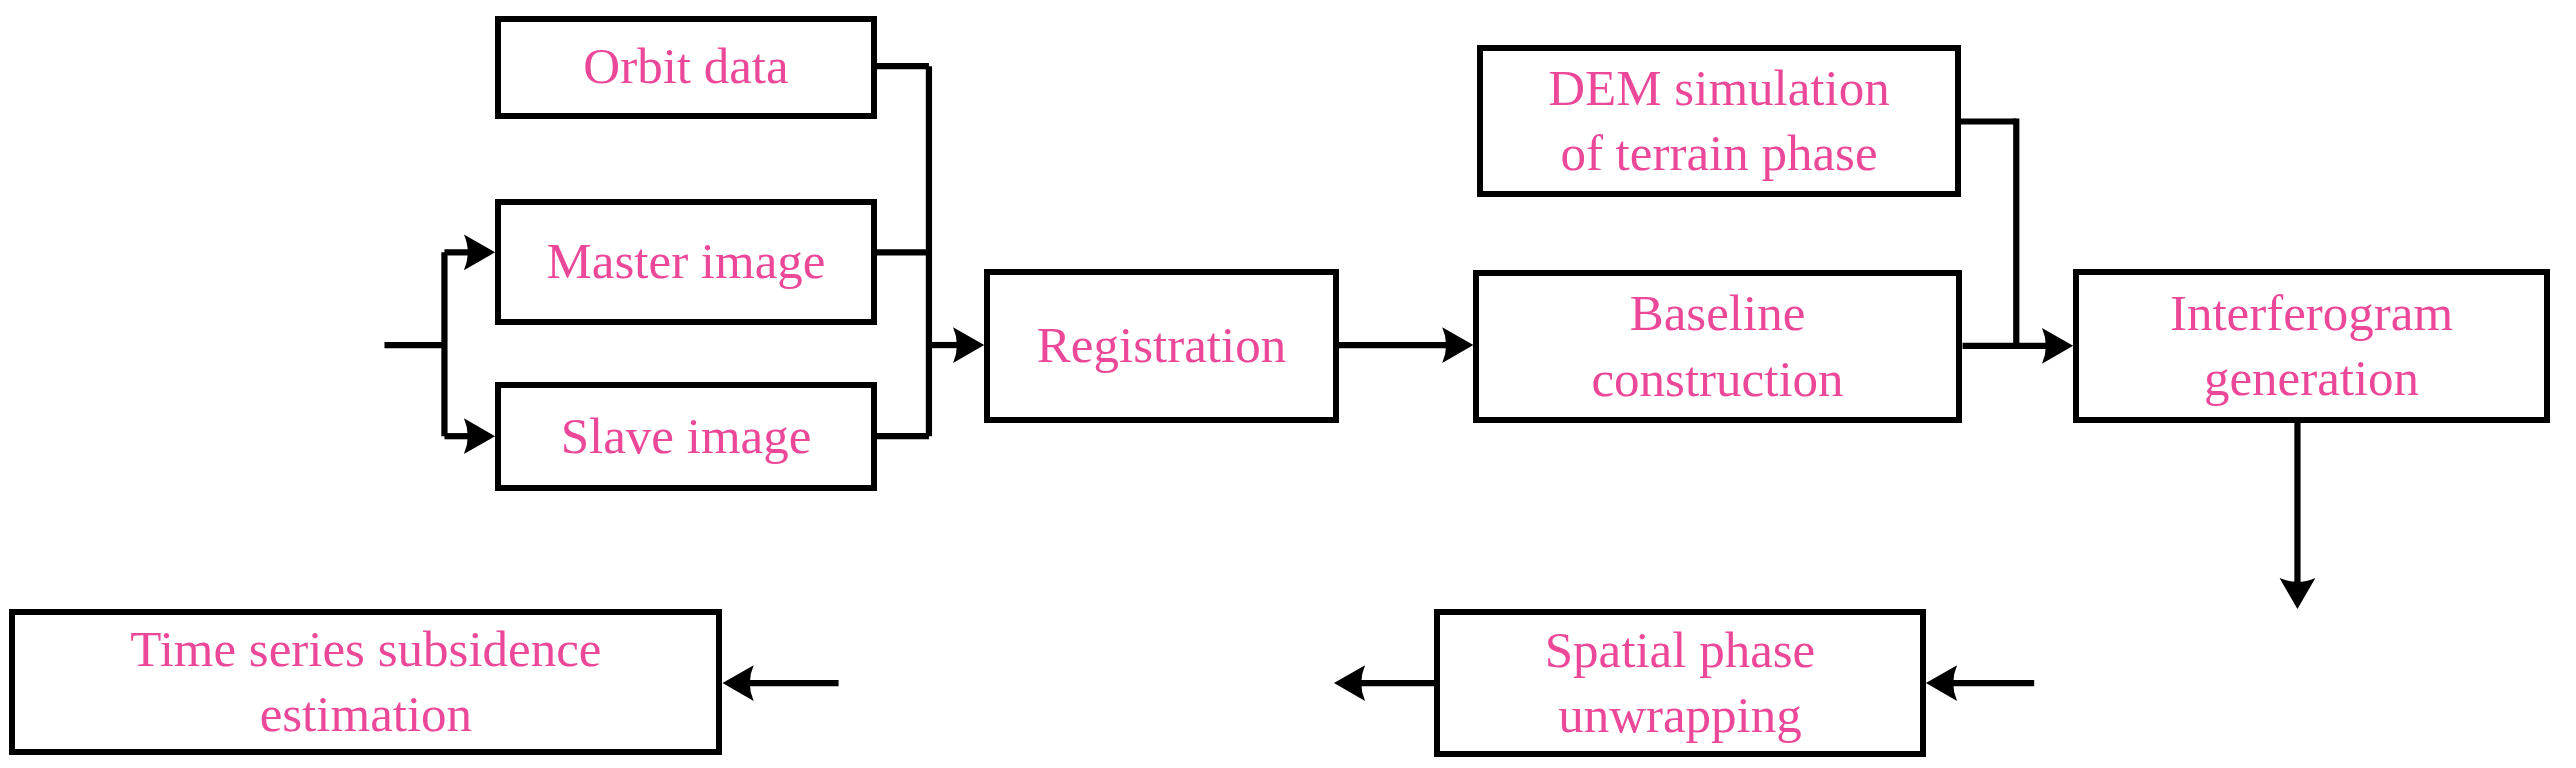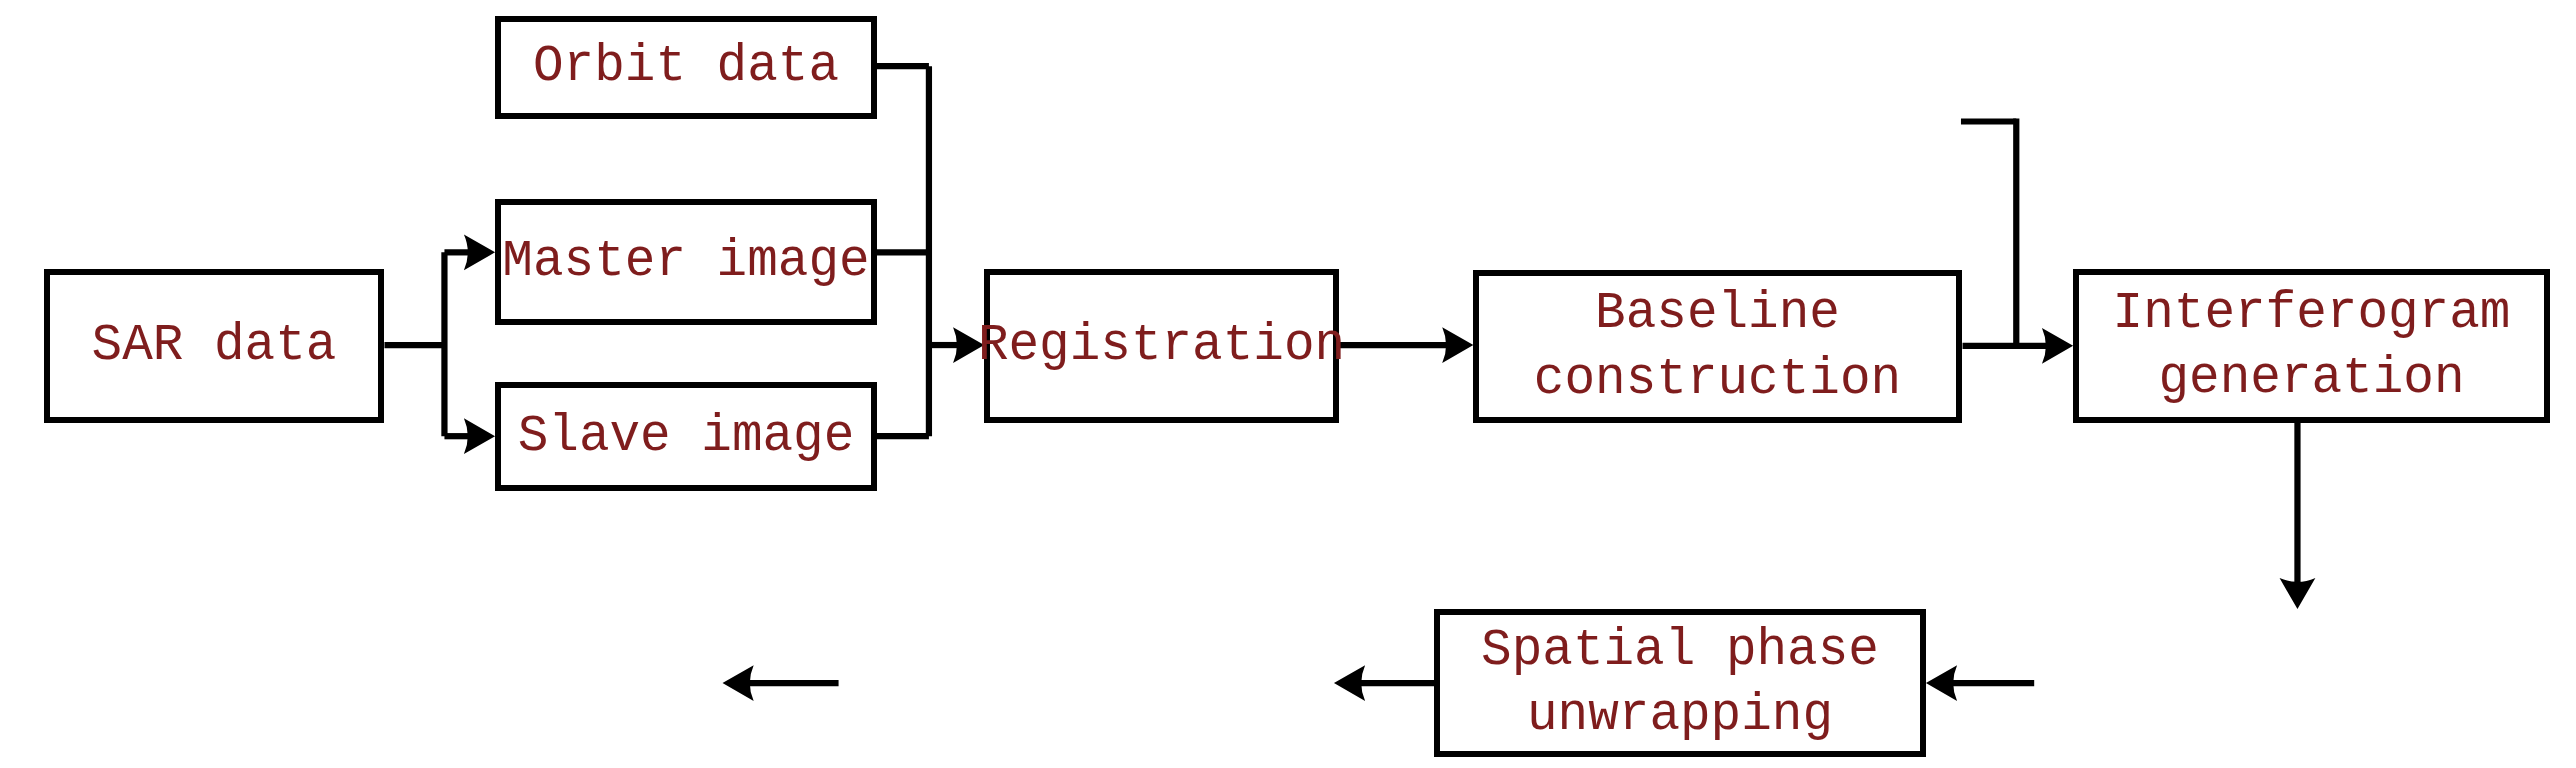--- a/index.html
+++ b/index.html
@@ -23,29 +23,28 @@
   }
   .connectors path.head {
     stroke: none;
     fill: #000000;
   }
   .node {
     position: absolute;
     box-sizing: border-box;
     background: #ffffff;
     border: 6.2px solid #000000;
-    color: #7f1d1d;
+    color: #ec4899;
     display: flex;
     align-items: center;
     justify-content: center;
     text-align: center;
     font-size: 51px;
     line-height: 1.28;
     white-space: pre-line;
-    font-family: Liberation Mono, monospace;
   }
 </style>
 </head>
 <body>
 
 <div class="canvas">
 
   <svg class="connectors" viewBox="0 0 3306 986">
 
     <path class="line" d="M493 443 H570"></path>
@@ -77,53 +76,58 @@
     <path class="line" d="M2611 877 H2506"></path>
     <path class="head" d="M2472 877 L2512 854 Q2502 877 2512 900 Z"></path>
 
     <path class="line" d="M1841 877 H1746"></path>
     <path class="head" d="M1712 877 L1752 854 Q1742 877 1752 900 Z"></path>
 
     <path class="line" d="M1076 877 H961"></path>
     <path class="head" d="M927 877 L967 854 Q957 877 967 900 Z"></path>
   </svg>
 
-  <div class="node" style="left:44px;  top:269px; width:340px; height:154px">
-    <span>SAR data</span>
-  </div>
 
   <div class="node" style="left:495px; top:15.6px;  width:382px; height:103px">
     <span>Orbit data</span>
   </div>
 
   <div class="node" style="left:495px; top:199px; width:382px; height:126px">
     <span>Master image</span>
   </div>
 
   <div class="node" style="left:495px; top:382px; width:382px; height:109px">
     <span>Slave image</span>
   </div>
 
   <div class="node" style="left:984px; top:269px; width:355px; height:154px">
     <span>Registration</span>
   </div>
 
+  <div class="node" style="left:1477px; top:45px; width:484px; height:152px">
+    <span>DEM simulation
+of terrain phase</span>
+  </div>
 
   <div class="node" style="left:1473px; top:270px; width:489px; height:153px">
     <span>Baseline
 construction</span>
   </div>
 
   <div class="node" style="left:2073px; top:269px; width:477px; height:154px">
     <span>Interferogram
 generation</span>
   </div>
 
 
   <div class="node" style="left:1434px; top:609px; width:492px; height:148px">
     <span>Spatial phase
 unwrapping</span>
   </div>
 
 
+  <div class="node" style="left:9.4px; top:609px; width:713px; height:146px">
+    <span>Time series subsidence
+estimation</span>
+  </div>
 
 </div>
 
 
 </body></html>

